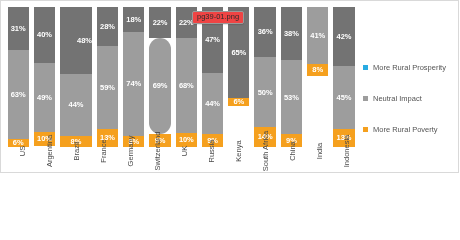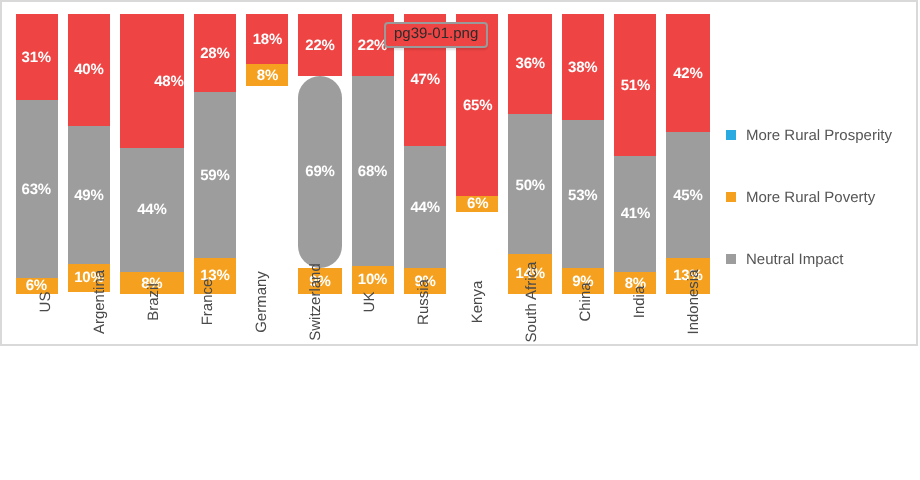--- a/index.html
+++ b/index.html
@@ -68,21 +68,21 @@
     overflow: hidden;
   }
   .seg-label {
     font-size: 7.5px;
     font-weight: bold;
     color: #ffffff;
     line-height: 1;
     letter-spacing: -0.1px;
     white-space: nowrap;
   }
-  .seg.prosperity { background: #ef4444; }
+  .seg.prosperity { background: #737373; }
   .seg.neutral    { background: #9d9d9d; }
   .seg.poverty    { background: #f5a01e; }
 
   .cat-labels {
     position: absolute;
     left: 0;
     top: 142px;
     width: 352px;
     height: 64px;
     display: flex;
@@ -209,20 +209,23 @@
               <div class="seg poverty" style="flex: 0 0 13%;">
                 <span class="seg-label">13%</span>
               </div>
             </div>
           </div>
           <div class="bar-col">
             <div class="bar-stack">
               <div class="seg prosperity" style="flex: 0 0 18%;">
                 <span class="seg-label">18%</span>
               </div>
+              <div class="seg neutral" style="flex: 0 0 74%;">
+                <span class="seg-label">74%</span>
+              </div>
               <div class="seg poverty" style="flex: 0 0 8%;">
                 <span class="seg-label">8%</span>
               </div>
             </div>
           </div>
           <div class="bar-col">
             <div class="bar-stack">
               <div class="seg prosperity" style="flex: 0 0 22%;">
                 <span class="seg-label">22%</span>
               </div>
@@ -291,23 +294,20 @@
               <div class="seg neutral" style="flex: 0 0 53%;">
                 <span class="seg-label">53%</span>
               </div>
               <div class="seg poverty" style="flex: 0 0 9%;">
                 <span class="seg-label">9%</span>
               </div>
             </div>
           </div>
           <div class="bar-col">
             <div class="bar-stack">
-              <div class="seg prosperity" style="flex: 0 0 51%;">
-                <span class="seg-label">51%</span>
-              </div>
               <div class="seg neutral" style="flex: 0 0 41%;">
                 <span class="seg-label">41%</span>
               </div>
               <div class="seg poverty" style="flex: 0 0 8%;">
                 <span class="seg-label">8%</span>
               </div>
             </div>
           </div>
           <div class="bar-col">
             <div class="bar-stack">
@@ -367,26 +367,26 @@
         </div>
 
     </div>
 
     <div id="legend">
         <div class="legend-item">
           <span class="legend-swatch prosperity"></span>
           <span class="legend-text">More Rural Prosperity</span>
         </div>
         <div class="legend-item">
+          <span class="legend-swatch neutral"></span>
+          <span class="legend-text">Neutral Impact</span>
+        </div>
+        <div class="legend-item">
           <span class="legend-swatch poverty"></span>
           <span class="legend-text">More Rural Poverty</span>
         </div>
-        <div class="legend-item">
-          <span class="legend-swatch neutral"></span>
-          <span class="legend-text">Neutral Impact</span>
-        </div>
       </div>
 
   </div>
 
   <div id="tooltip">pg39-01.png</div>
 
 </div>
 
 </body></html>

